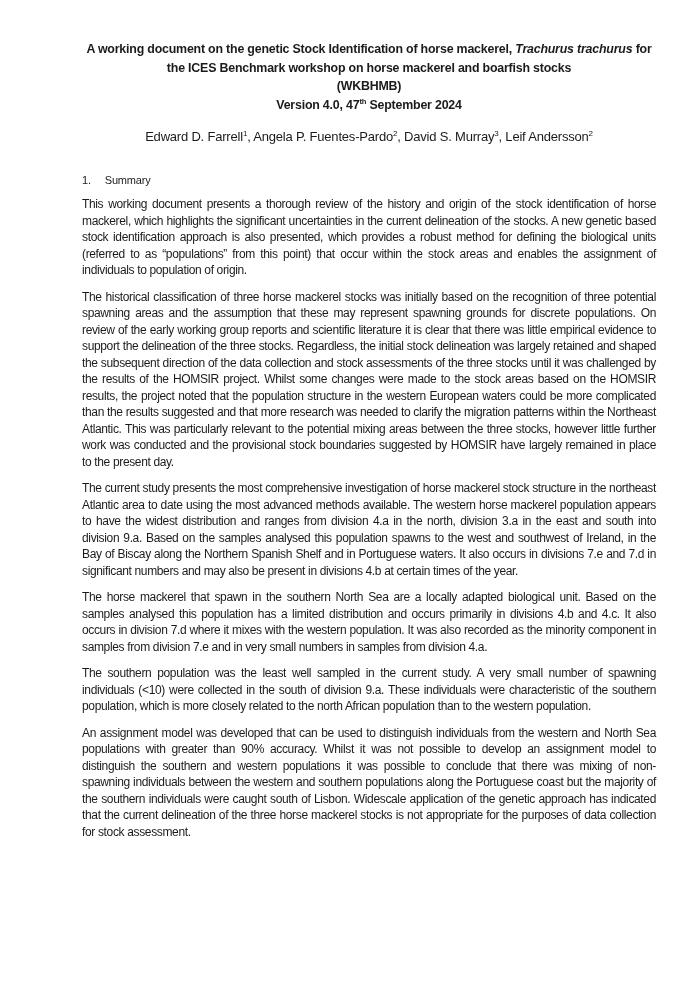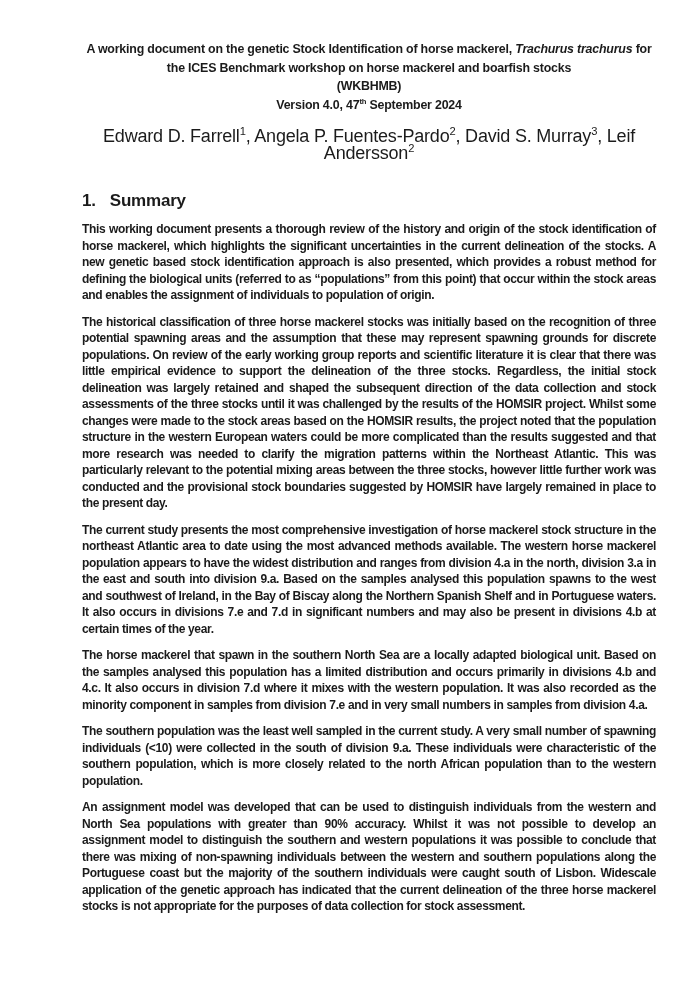--- a/index.html
+++ b/index.html
@@ -31,46 +31,45 @@
   .doc-title .italic {
     font-style: italic;
   }
   sup.affil, sup.ord {
     font-size: 0.62em;
     vertical-align: super;
     line-height: 0;
   }
   .authors {
     text-align: center;
-    font-size: 18px;
+    font-size: 13px;
     line-height: 17px;
     letter-spacing: -0.2px;
     margin-top: 14px;
   }
   .section-heading {
     margin-top: 29px;
-    font-weight: bold;
-    font-size: 17px;
+    font-weight: normal;
+    font-size: 11px;
     letter-spacing: -0.2px;
   }
   .section-heading .sec-num {
     display: inline-block;
     margin-right: 14px;
   }
   .body-copy {
     margin-top: 10px;
   }
   p.body-par {
     margin: 0 0 10px 0;
     font-size: 12px;
     line-height: 16.5px;
     letter-spacing: -0.35px;
     text-align: justify;
     text-justify: inter-word;
-    font-weight: bold;
   }
 </style>
 </head>
 <body>
 
 <div class="page">
 
   <div class="doc-title">
     <span>A working document on the genetic Stock Identification of horse mackerel, </span><span class="italic">Trachurus trachurus</span><span> for the ICES Benchmark workshop on horse mackerel and boarfish stocks</span><br>
     <span>(WKBHMB)</span><br>

